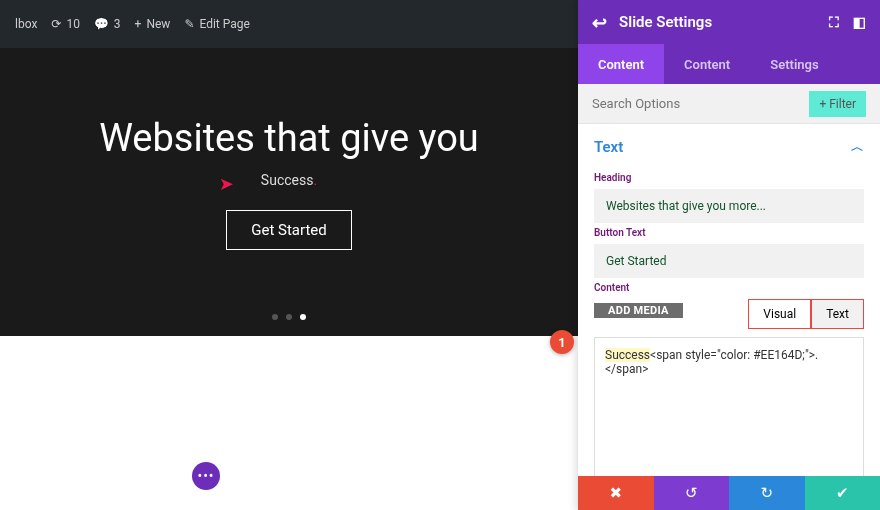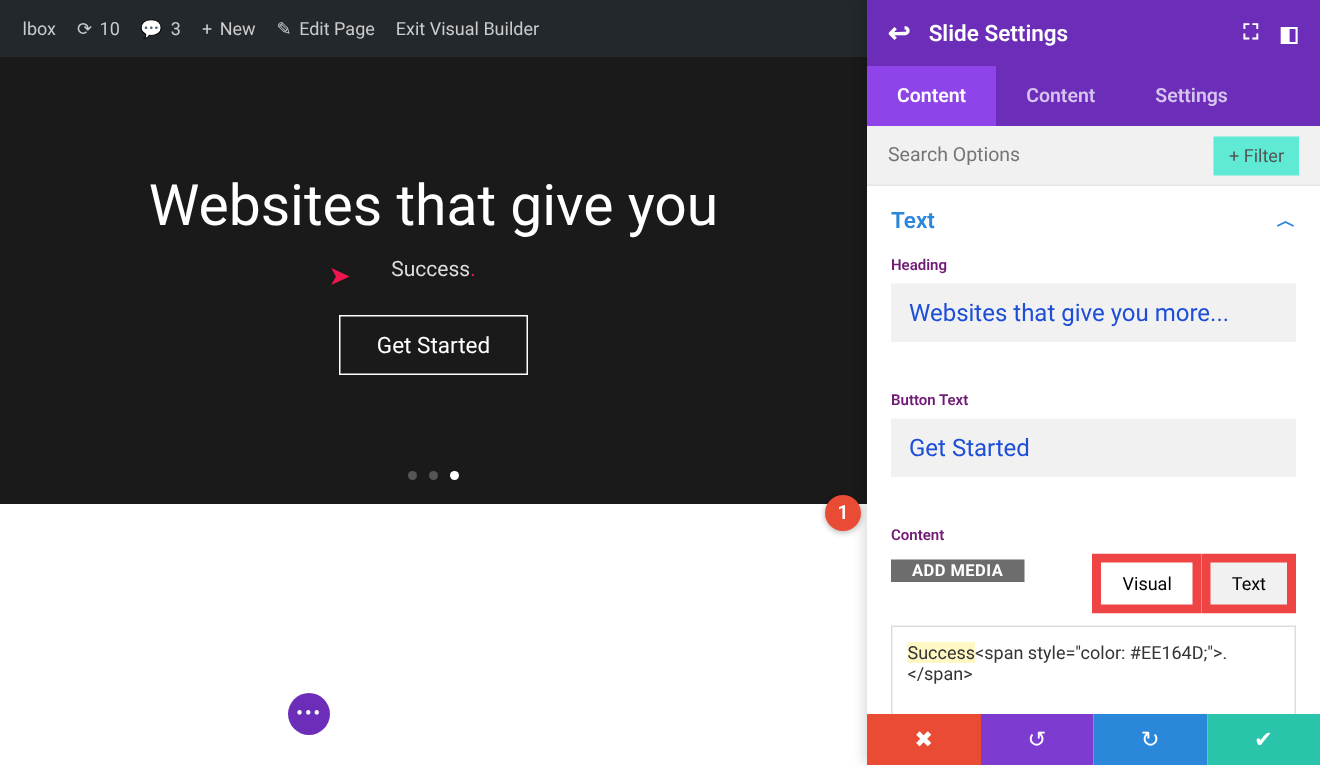--- a/index.html
+++ b/index.html
@@ -1,17 +1,17 @@
 <!DOCTYPE html>
 <html><head>
 <meta charset="utf-8">
 <style>
 *{box-sizing:border-box;margin:0;padding:0;font-family:-apple-system,BlinkMacSystemFont,"Segoe UI",Roboto,Arial,sans-serif}
 body{width:880px;height:510px;overflow:hidden;background:#fff;position:relative}
-.topbar{height:38px;background:#23282d;color:#ccc;display:flex;font-size:12px;padding:0 8px;position:relative;z-index:5}
+.topbar{height:48px;background:#23282d;color:#ccc;display:flex;font-size:12px;padding:0 8px;position:relative;z-index:5}
 .topbar .item{display:flex;align-items:center;gap:5px;padding:0 7px;height:100%;cursor:pointer}
 .topbar .sep{margin-left:auto}
 .topbar .pink{background:#ff3d9e;color:#fff;width:18px;height:18px;display:flex;align-items:center;justify-content:center;font-weight:bold;margin-left:6px}
 .preview{position:absolute;top:30px;left:0;width:578px;height:306px;background:#1a1a1a;color:#fff;display:flex;flex-direction:column;align-items:center;justify-content:center}
 .preview h1{font-size:38px;font-weight:400;text-align:center;line-height:1.2;margin-bottom:10px;font-family:"Segoe UI",sans-serif}
 .preview .sub{font-size:14px;color:#ddd;position:relative}
 .preview .sub .dot{color:#EE164D}
 .preview .arrow{position:absolute;left:-42px;top:1px;color:#EE164D;font-size:18px}
 .preview .btn{margin-top:22px;border:1px solid #fff;padding:10px 24px;font-size:15px;color:#fff;background:transparent}
 .preview .dots{position:absolute;bottom:16px;display:flex;gap:8px}
@@ -26,24 +26,24 @@
 .ptabs{height:40px;background:#6c2eb9;display:flex;color:#d7c5f0;font-size:13px;font-weight:600}
 .ptabs .tab{flex:0 0 auto;padding:0 20px;display:flex;align-items:center;cursor:pointer}
 .ptabs .tab.active{background:#8e44e8;color:#fff}
 .psearch{height:40px;background:#f1f1f1;display:flex;align-items:center;padding:0 14px;border-bottom:1px solid #e5e5e5}
 .psearch .sinput{flex:1;border:none;background:transparent;font-size:13px;color:#888;outline:none}
 .psearch .filter{background:#5eead4;border:none;padding:6px 10px;font-size:12px;color:#555;cursor:pointer}
 .pbody{flex:1;overflow:auto;padding:14px 16px}
 .section-title{color:#2b87da;font-size:15px;font-weight:600;display:flex;align-items:center;justify-content:space-between;margin-bottom:16px}
 .section-title .chev{color:#2b87da;font-size:13px}
 .label{font-size:10px;color:#701a75;font-weight:600;margin-bottom:6px}
-.field{width:100%;background:#f1f1f1;border:none;padding:10px 12px;font-size:16px;color:#1d4ed8;margin-bottom:34px}
+.field{width:100%;background:#f1f1f1;border:none;padding:10px 12px;font-size:12px;color:#14532d;margin-bottom:4px}
 .addmedia{background:#6d6d6d;color:#fff;border:none;padding:1px 14px;font-size:11px;font-weight:700;letter-spacing:0.3px}
 .edtabs{float:right;display:flex}
-.edtabs .et{padding:7px 14px;font-size:12px;border:6px solid #ef4444;background:#fff;cursor:pointer}
+.edtabs .et{padding:7px 14px;font-size:12px;border:1px solid #ef4444;background:#fff;cursor:pointer}
 .edtabs .et.active{background:#f1f1f1}
 .editor{clear:both;margin-top:8px;border:1px solid #ddd;height:140px;padding:10px;font-size:12px;font-family:Consolas,monospace;color:#333;resize:none;width:100%;position:relative}
 .editor .hl{background:#fff8c4}
 .marker{position:absolute;right:306px;top:330px;width:24px;height:24px;border-radius:50%;background:#e94b35;color:#fff;display:flex;align-items:center;justify-content:center;font-size:13px;font-weight:600;z-index:20;box-shadow:0 1px 4px rgba(0,0,0,0.3)}
 .pfoot{height:34px;display:flex}
 .pfoot .fb{flex:1;display:flex;align-items:center;justify-content:center;color:#fff;font-size:15px;cursor:pointer}
 .fb.red{background:#e94b35}.fb.purple{background:#7e3bd0}.fb.blue{background:#2b87da}.fb.green{background:#29c4a9}
 </style>
 </head>
 <body>
@@ -60,23 +60,20 @@
     <span>💬</span>
     <span>3</span>
   </div>
   <div class="item">
     <span>+</span>
     <span>New</span>
   </div>
   <div class="item">
     <span>✎</span>
     <span>Edit Page</span>
-  </div>
-  <div class="item">
-    <span>Exit Visual Builder</span>
   </div>
   <div class="sep"></div>
   <div class="item">
     <span>Howdy, etdev</span>
     <span class="pink">✶</span>
   </div>
   <div class="item">
     <span>🔍</span>
   </div>
 </div>

